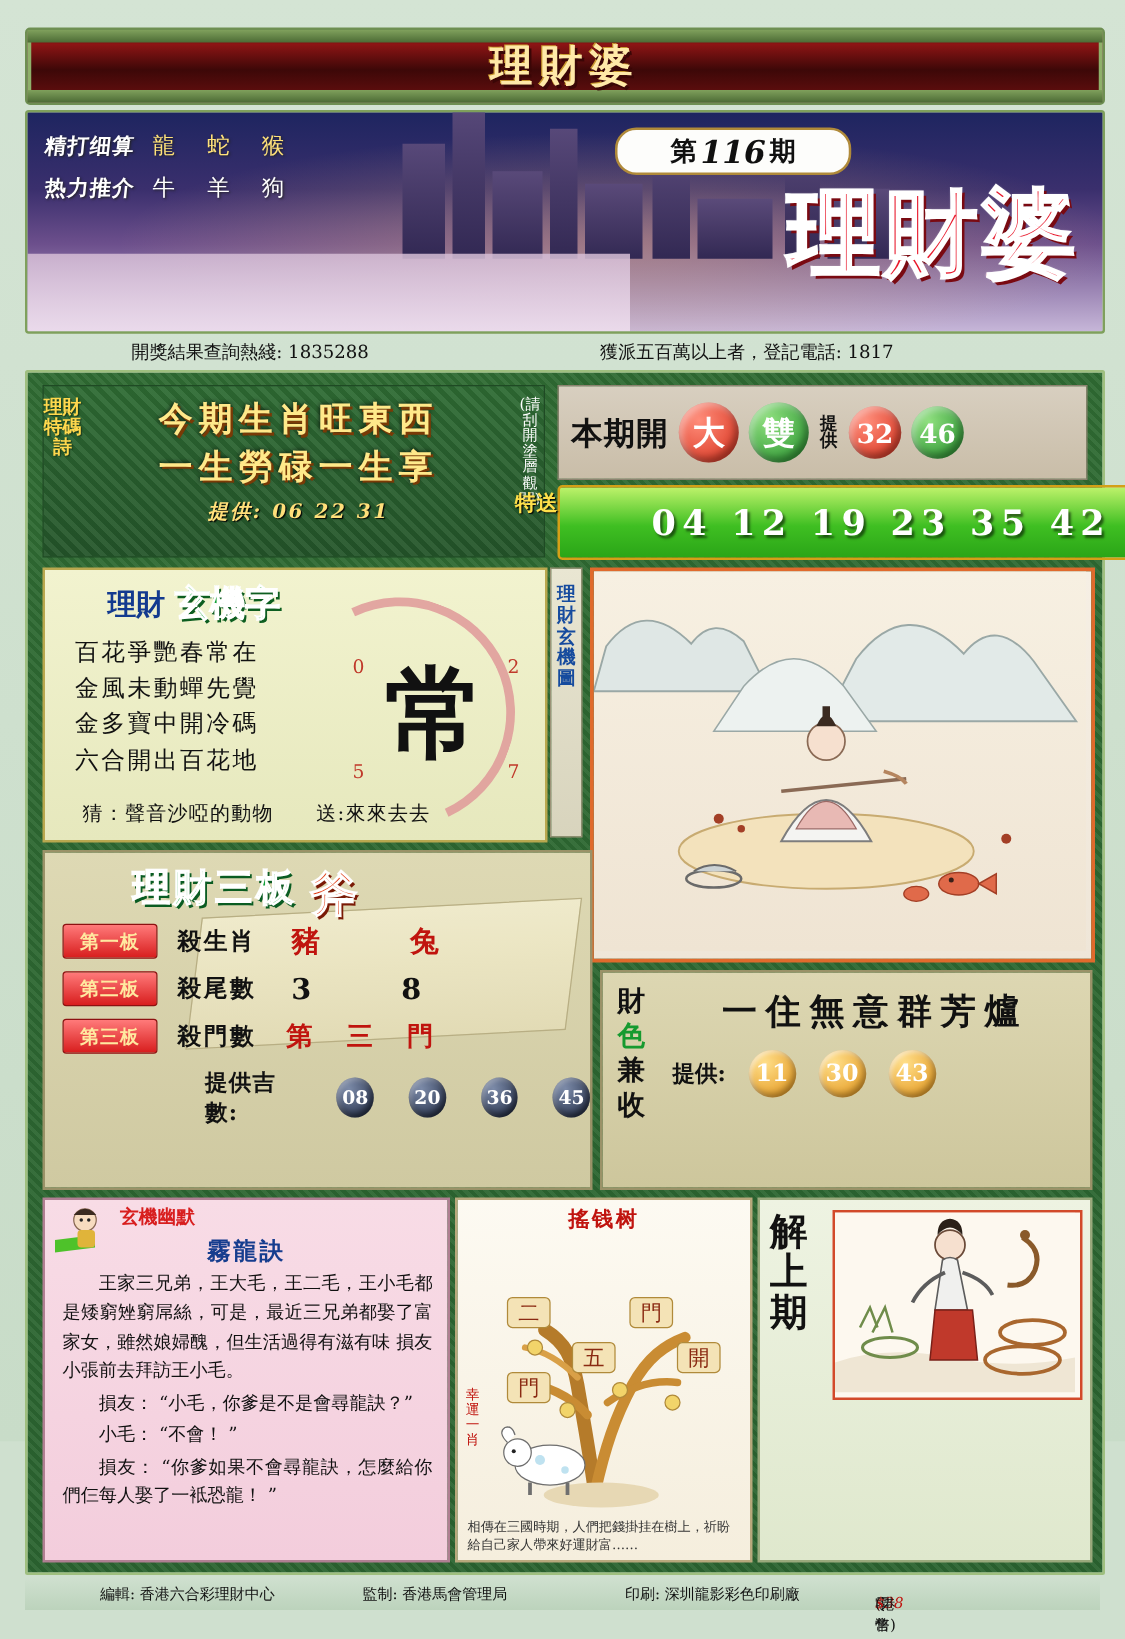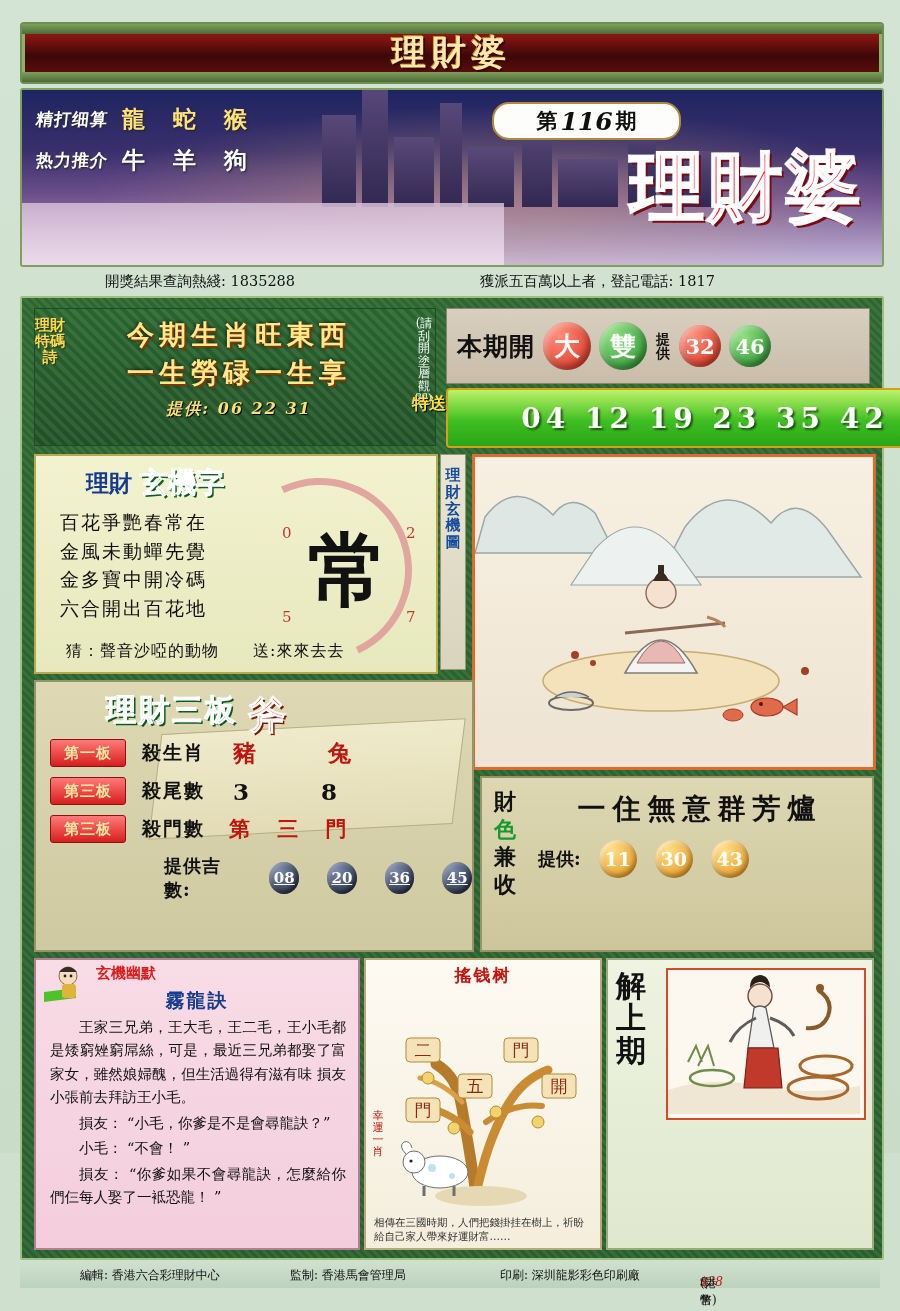--- a/index.html
+++ b/index.html
@@ -44,21 +44,21 @@
       linear-gradient(180deg,#1e2560 0%,#3a2f6d 35%,#6c4f8c 60%,#c6b6d8 100%);
   }
   .bld{position:absolute;bottom:58px;background:linear-gradient(180deg,#5a4a7a,#2c2450);opacity:.95;}
   .banner .pinkwash{
     position:absolute;left:0;bottom:0;width:56%;height:62px;
     background:linear-gradient(180deg,rgba(214,190,214,.85),rgba(236,220,236,.95));
   }
   .b-left{position:absolute;left:14px;top:14px;color:#fff;font-family:"DejaVu Serif",serif;}
   .b-row{display:flex;align-items:center;margin-bottom:10px;}
   .b-tag{font-size:17px;font-weight:bold;letter-spacing:1px;text-shadow:1px 1px 2px #222;transform:skewX(-6deg);}
-  .b-zodiac{font-size:23px;font-weight:bold;margin-left:14px;letter-spacing:10px;color:#ffe27a;text-shadow:1px 1px 2px #222;}
+  .b-zodiac{font-size:18px;font-weight:normal;margin-left:14px;letter-spacing:10px;color:#ffe27a;text-shadow:1px 1px 2px #222;}
   .b-zodiac.w{color:#ffffff;}
   .issue{
     position:absolute;left:470px;top:12px;width:185px;height:34px;
     background:#fdfdfb;border:2px solid #b08a3a;border-radius:17px;
     display:flex;align-items:center;justify-content:center;
     font-family:"DejaVu Serif",serif;font-size:21px;font-weight:bold;color:#101010;
   }
   .issue .num{font-size:25px;font-style:italic;margin:0 3px;}
   .bigtitle{
     position:absolute;right:18px;top:48px;
@@ -212,21 +212,20 @@
   .sb-v1.dark,.sb-v2.dark{color:#111;}
   .sb-men{font-family:"DejaVu Serif",serif;font-weight:bold;font-size:21px;color:#c0140e;margin-left:24px;letter-spacing:10px;}
   .sb-lucky{position:absolute;left:128px;top:172px;display:flex;align-items:center;}
   .sb-lucky .lb{font-family:"DejaVu Serif",serif;font-weight:bold;font-size:18px;color:#111;letter-spacing:1px;}
   .numball{
     width:32px;height:32px;border-radius:50%;margin-left:28px;
     background:radial-gradient(circle at 34% 28%,#7b8aa8,#1d2740);
     color:#fff;font-family:"DejaVu Serif",serif;font-weight:bold;font-size:15px;
     display:flex;align-items:center;justify-content:center;
     box-shadow:inset -2px -3px 5px rgba(0,0,0,.5), inset 2px 2px 4px rgba(255,255,255,.35);
-    text-decoration:underline;
   }
   
   .couplet{
     position:absolute;left:458px;top:478px;width:390px;height:172px;
     background:linear-gradient(180deg,#ddd7b2,#cdc69c);border:2px solid #9a9268;
     display:flex;
   }
   .cp-left{
     width:46px;padding-top:10px;text-align:center;color:#111;
     font-family:"DejaVu Serif",serif;font-weight:bold;font-size:22px;line-height:1.25;

